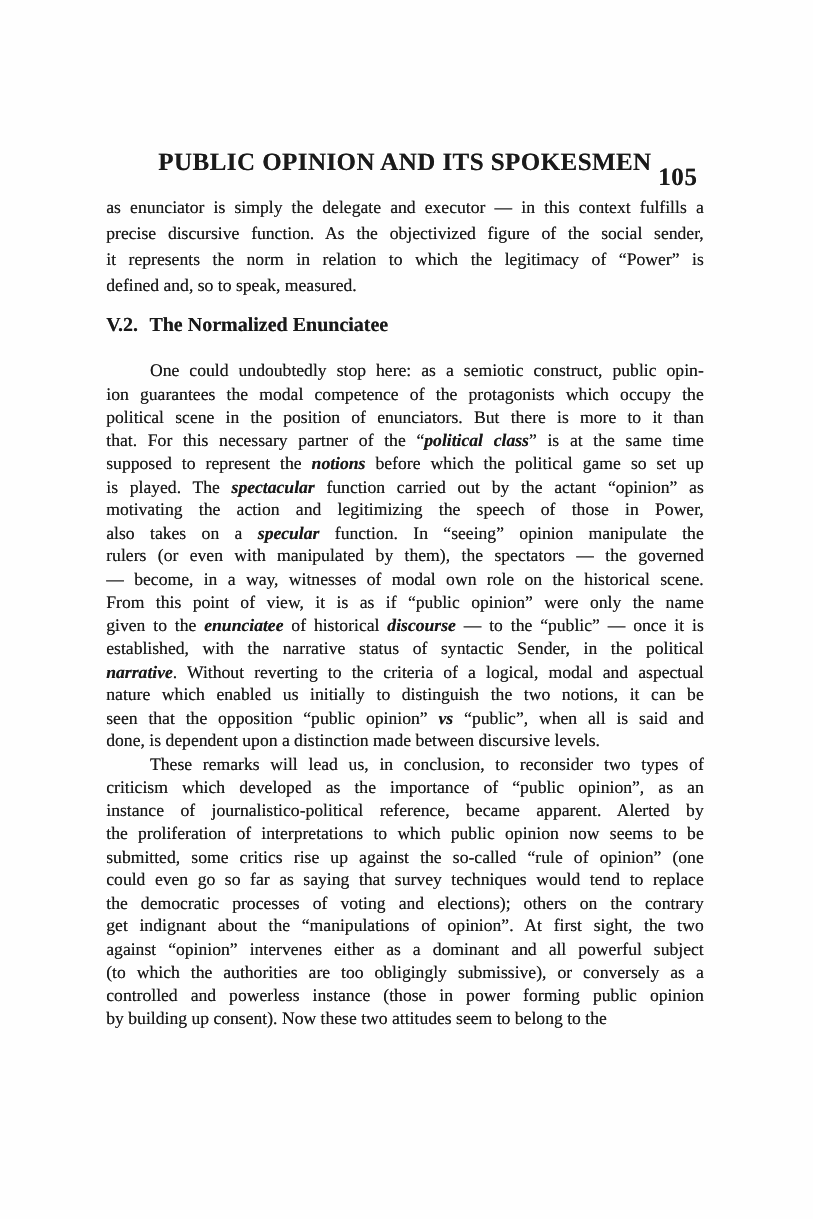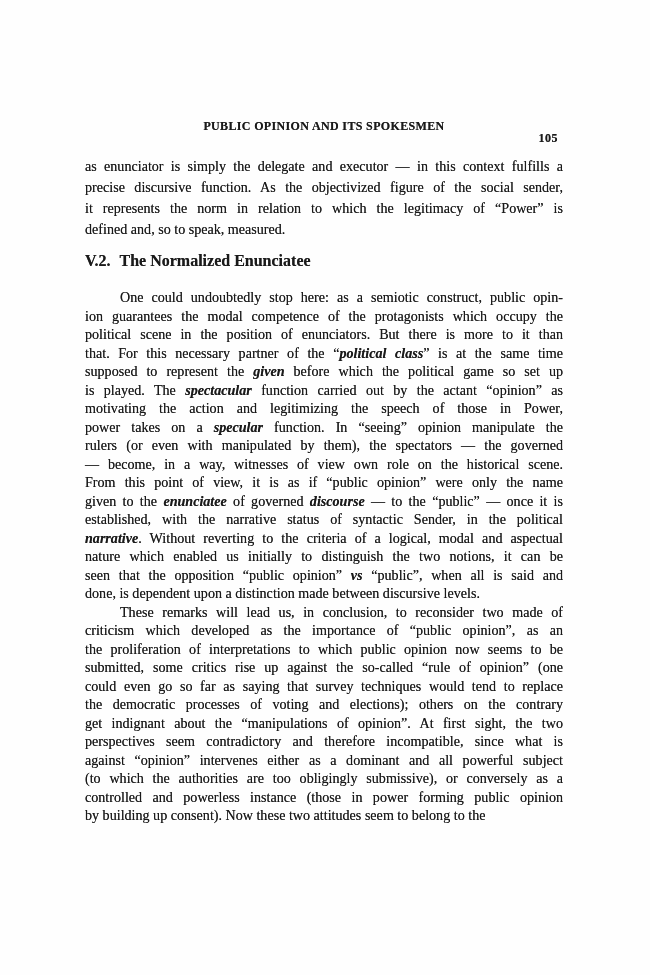--- a/index.html
+++ b/index.html
@@ -10,21 +10,21 @@
     font-family:"Liberation Serif", serif;
     color:#1a1a1a;
     overflow:hidden;
   }
   .page { position:absolute; inset:0; }
   .col { position:absolute; left:85px; top:0; width:478px; }
 
   .runhead {
     position:absolute; left:0; right:0; top:119px;
     text-align:center;
-    font-size:12px; font-weight:bold; letter-spacing:0.35px;
+    font-size:20px; font-weight:bold; letter-spacing:0.35px;
     text-shadow:0 0 0.3px rgba(20,20,20,0.7);
   }
   .runhead .pagenum { position:absolute; right:5px; top:12px; letter-spacing:0.5px; }
 
   .block { position:absolute; left:0; right:0; }
   .p-continued { top:156px; line-height:21px; }
   .heading { top:252px; font-size:16px; font-weight:bold; text-shadow:0 0 0.3px rgba(20,20,20,0.7); }
   .heading .ht { margin-left:9px;text-align:center; }
   .body-main { top:288px; line-height:18.5px; }
 
@@ -60,43 +60,43 @@
     <div class="block heading">
       <span>V.2.</span><span class="ht">The Normalized Enunciatee</span>
     </div>
 
     <div class="block body-main textblock">
         <div>
           <div class="line indent"><span>One could undoubtedly stop here: as a semiotic construct, public opin-</span></div>
           <div class="line"><span>ion guarantees the modal competence of the protagonists which occupy the</span></div>
           <div class="line"><span>political scene in the position of enunciators. But there is more to it than</span></div>
           <div class="line"><span>that. For this necessary partner of the “</span><span class="it">political class</span><span>” is at the same time</span></div>
-          <div class="line"><span>supposed to represent the </span><span class="it">given</span><span> before which the political game so set up</span></div>
+          <div class="line"><span>supposed to represent the </span><span class="it">notions</span><span> before which the political game so set up</span></div>
           <div class="line"><span>is played. The </span><span class="it">spectacular</span><span> function carried out by the actant “opinion” as</span></div>
           <div class="line"><span>motivating the action and legitimizing the speech of those in Power,</span></div>
-          <div class="line"><span>power takes on a </span><span class="it">specular</span><span> function. In “seeing” opinion manipulate the</span></div>
+          <div class="line"><span>also takes on a </span><span class="it">specular</span><span> function. In “seeing” opinion manipulate the</span></div>
           <div class="line"><span>rulers (or even with manipulated by them), the spectators — the governed</span></div>
-          <div class="line"><span>— become, in a way, witnesses of view own role on the historical scene.</span></div>
+          <div class="line"><span>— become, in a way, witnesses of modal own role on the historical scene.</span></div>
           <div class="line"><span>From this point of view, it is as if “public opinion” were only the name</span></div>
-          <div class="line"><span>given to the </span><span class="it">enunciatee</span><span> of governed </span><span class="it">discourse</span><span> — to the “public” — once it is</span></div>
+          <div class="line"><span>given to the </span><span class="it">enunciatee</span><span> of historical </span><span class="it">discourse</span><span> — to the “public” — once it is</span></div>
           <div class="line"><span>established, with the narrative status of syntactic Sender, in the political</span></div>
           <div class="line"><span class="it">narrative</span><span>. Without reverting to the criteria of a logical, modal and aspectual</span></div>
           <div class="line"><span>nature which enabled us initially to distinguish the two notions, it can be</span></div>
           <div class="line"><span>seen that the opposition “public opinion” </span><span class="it">vs</span><span> “public”, when all is said and</span></div>
           <div class="line lastline"><span>done, is dependent upon a distinction made between discursive levels.</span></div>
         </div>
         <div>
-          <div class="line indent"><span>These remarks will lead us, in conclusion, to reconsider two made of</span></div>
+          <div class="line indent"><span>These remarks will lead us, in conclusion, to reconsider two types of</span></div>
           <div class="line"><span>criticism which developed as the importance of “public opinion”, as an</span></div>
+          <div class="line"><span>instance of journalistico-political reference, became apparent. Alerted by</span></div>
           <div class="line"><span>the proliferation of interpretations to which public opinion now seems to be</span></div>
           <div class="line"><span>submitted, some critics rise up against the so-called “rule of opinion” (one</span></div>
           <div class="line"><span>could even go so far as saying that survey techniques would tend to replace</span></div>
           <div class="line"><span>the democratic processes of voting and elections); others on the contrary</span></div>
           <div class="line"><span>get indignant about the “manipulations of opinion”. At first sight, the two</span></div>
-          <div class="line"><span>perspectives seem contradictory and therefore incompatible, since what is</span></div>
           <div class="line"><span>against “opinion” intervenes either as a dominant and all powerful subject</span></div>
           <div class="line"><span>(to which the authorities are too obligingly submissive), or conversely as a</span></div>
           <div class="line"><span>controlled and powerless instance (those in power forming public opinion</span></div>
           <div class="line lastline"><span>by building up consent). Now these two attitudes seem to belong to the</span></div>
         </div>
       </div>
 
   </div>
 </div>
 

